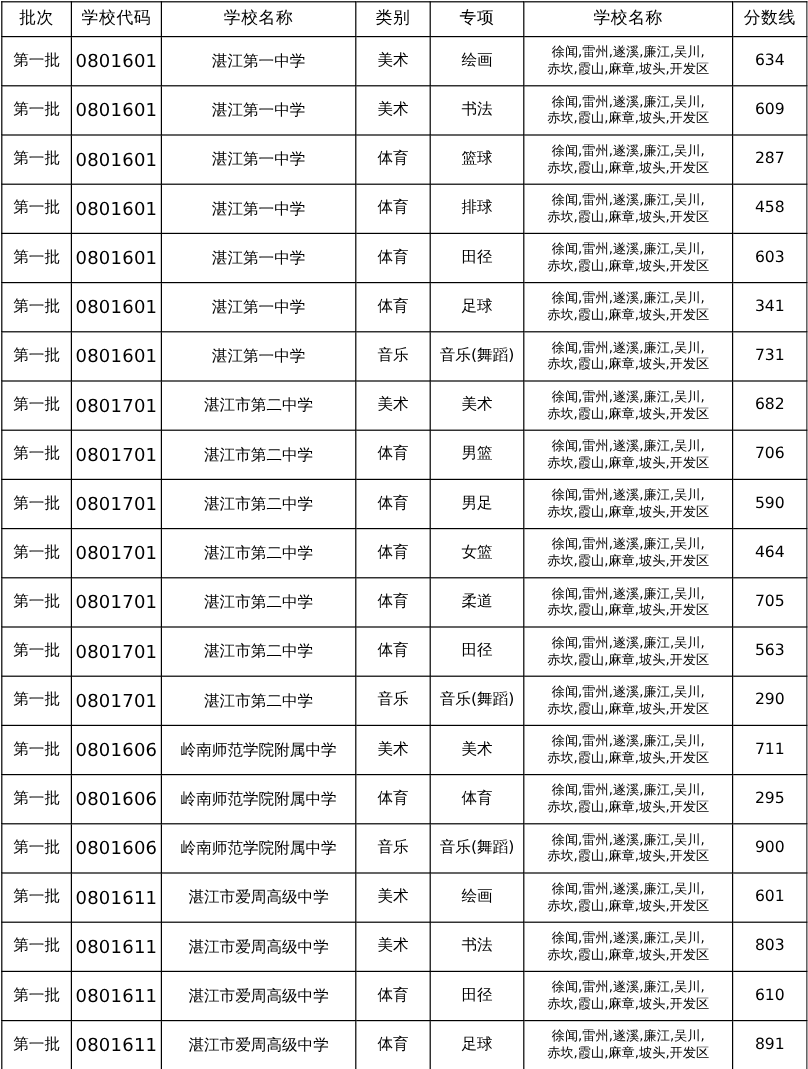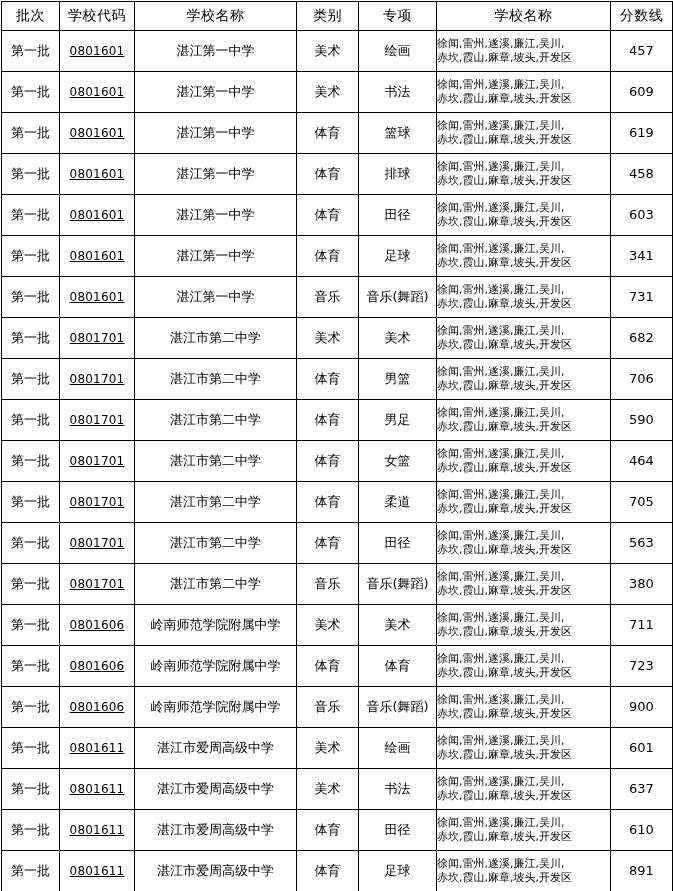--- a/index.html
+++ b/index.html
@@ -46,35 +46,35 @@
   thead th {
     height: 28px;
     font-size: 14px;
     letter-spacing: 0.5px;
   }
   tbody td {
     height: 40px;
     font-size: 13px;
   }
   td.batch   { font-size: 13px; }
-  td.code    { font-size: 12px; letter-spacing: 0.2px; text-decoration: underline; }
+  td.code    { font-size: 15px; letter-spacing: 0.2px; }
   td.school  { font-size: 13px; font-family: Liberation Serif, serif; }
   td.cat     { font-size: 13px; }
   td.major   { font-size: 13px; }
   td.score   { font-size: 13px; }
   td.area {
     font-size: 11px;
     line-height: 1.45;
     padding: 0 4px;
     white-space: normal;
     word-break: break-all;
   }
   td.area .area-line {
     display: block;
-    text-align: left;
+    text-align: center;
   }
 </style>
 </head>
 <body>
 
 <div class="sheet">
   <table class="grid">
     <colgroup>
       <col class="c-batch">
       <col class="c-code">
@@ -99,21 +99,21 @@
         <tr>
           <td class="batch">第一批</td>
           <td class="code">0801601</td>
           <td class="school">湛江第一中学</td>
           <td class="cat">美术</td>
           <td class="major">绘画</td>
           <td class="area">
             <span class="area-line">徐闻,雷州,遂溪,廉江,吴川,</span>
             <span class="area-line">赤坎,霞山,麻章,坡头,开发区</span>
           </td>
-          <td class="score">457</td>
+          <td class="score">634</td>
         </tr>
         <tr>
           <td class="batch">第一批</td>
           <td class="code">0801601</td>
           <td class="school">湛江第一中学</td>
           <td class="cat">美术</td>
           <td class="major">书法</td>
           <td class="area">
             <span class="area-line">徐闻,雷州,遂溪,廉江,吴川,</span>
             <span class="area-line">赤坎,霞山,麻章,坡头,开发区</span>
@@ -123,21 +123,21 @@
         <tr>
           <td class="batch">第一批</td>
           <td class="code">0801601</td>
           <td class="school">湛江第一中学</td>
           <td class="cat">体育</td>
           <td class="major">篮球</td>
           <td class="area">
             <span class="area-line">徐闻,雷州,遂溪,廉江,吴川,</span>
             <span class="area-line">赤坎,霞山,麻章,坡头,开发区</span>
           </td>
-          <td class="score">619</td>
+          <td class="score">287</td>
         </tr>
         <tr>
           <td class="batch">第一批</td>
           <td class="code">0801601</td>
           <td class="school">湛江第一中学</td>
           <td class="cat">体育</td>
           <td class="major">排球</td>
           <td class="area">
             <span class="area-line">徐闻,雷州,遂溪,廉江,吴川,</span>
             <span class="area-line">赤坎,霞山,麻章,坡头,开发区</span>
@@ -255,21 +255,21 @@
         <tr>
           <td class="batch">第一批</td>
           <td class="code">0801701</td>
           <td class="school">湛江市第二中学</td>
           <td class="cat">音乐</td>
           <td class="major">音乐(舞蹈)</td>
           <td class="area">
             <span class="area-line">徐闻,雷州,遂溪,廉江,吴川,</span>
             <span class="area-line">赤坎,霞山,麻章,坡头,开发区</span>
           </td>
-          <td class="score">380</td>
+          <td class="score">290</td>
         </tr>
         <tr>
           <td class="batch">第一批</td>
           <td class="code">0801606</td>
           <td class="school">岭南师范学院附属中学</td>
           <td class="cat">美术</td>
           <td class="major">美术</td>
           <td class="area">
             <span class="area-line">徐闻,雷州,遂溪,廉江,吴川,</span>
             <span class="area-line">赤坎,霞山,麻章,坡头,开发区</span>
@@ -279,21 +279,21 @@
         <tr>
           <td class="batch">第一批</td>
           <td class="code">0801606</td>
           <td class="school">岭南师范学院附属中学</td>
           <td class="cat">体育</td>
           <td class="major">体育</td>
           <td class="area">
             <span class="area-line">徐闻,雷州,遂溪,廉江,吴川,</span>
             <span class="area-line">赤坎,霞山,麻章,坡头,开发区</span>
           </td>
-          <td class="score">723</td>
+          <td class="score">295</td>
         </tr>
         <tr>
           <td class="batch">第一批</td>
           <td class="code">0801606</td>
           <td class="school">岭南师范学院附属中学</td>
           <td class="cat">音乐</td>
           <td class="major">音乐(舞蹈)</td>
           <td class="area">
             <span class="area-line">徐闻,雷州,遂溪,廉江,吴川,</span>
             <span class="area-line">赤坎,霞山,麻章,坡头,开发区</span>
@@ -315,21 +315,21 @@
         <tr>
           <td class="batch">第一批</td>
           <td class="code">0801611</td>
           <td class="school">湛江市爱周高级中学</td>
           <td class="cat">美术</td>
           <td class="major">书法</td>
           <td class="area">
             <span class="area-line">徐闻,雷州,遂溪,廉江,吴川,</span>
             <span class="area-line">赤坎,霞山,麻章,坡头,开发区</span>
           </td>
-          <td class="score">637</td>
+          <td class="score">803</td>
         </tr>
         <tr>
           <td class="batch">第一批</td>
           <td class="code">0801611</td>
           <td class="school">湛江市爱周高级中学</td>
           <td class="cat">体育</td>
           <td class="major">田径</td>
           <td class="area">
             <span class="area-line">徐闻,雷州,遂溪,廉江,吴川,</span>
             <span class="area-line">赤坎,霞山,麻章,坡头,开发区</span>

